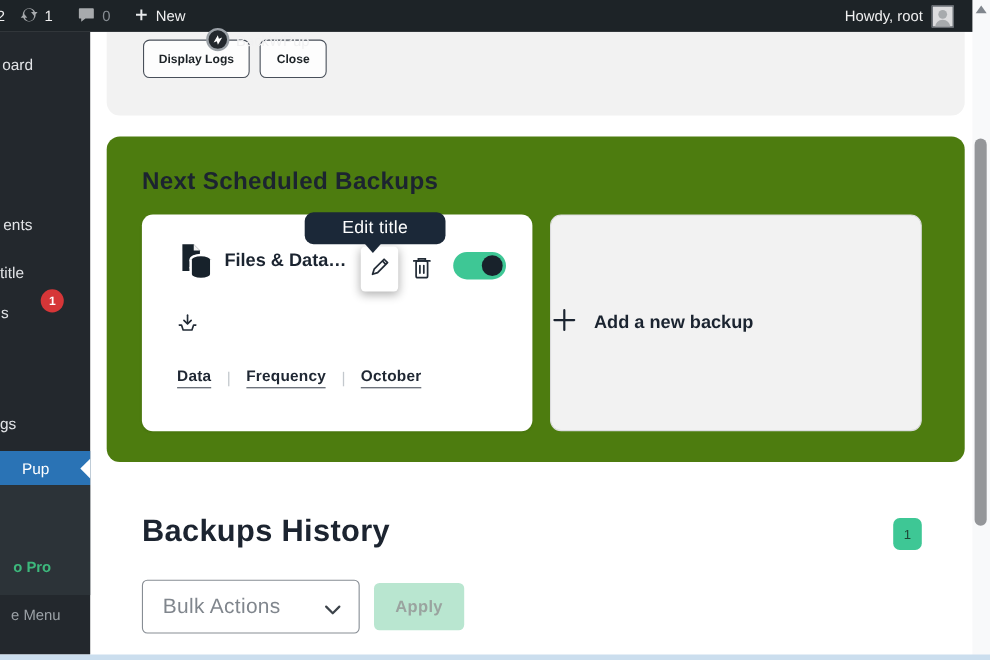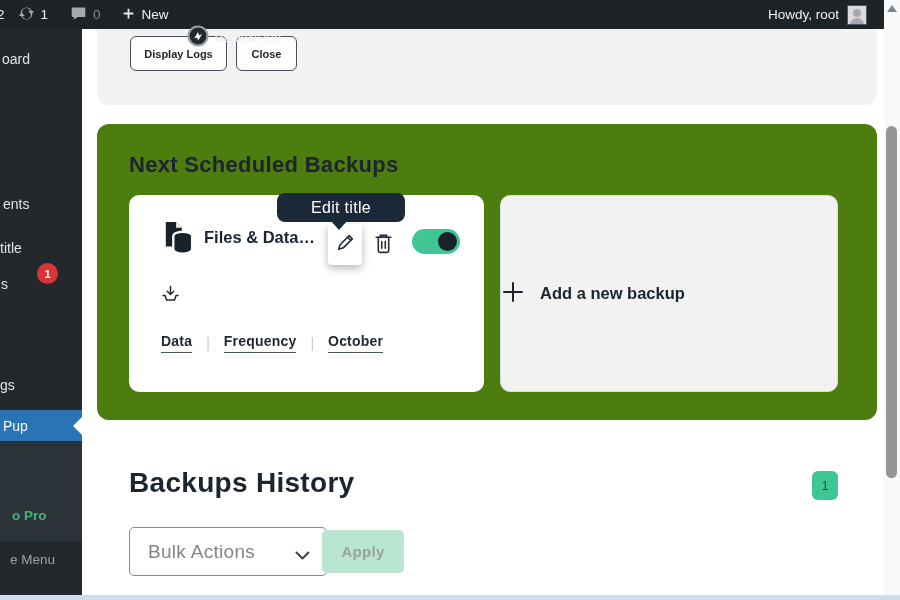--- a/index.html
+++ b/index.html
@@ -35,21 +35,21 @@
   .sb-item { position:absolute; white-space:nowrap; cursor:pointer; }
   .sb-dash { left:2px; top:22px; }
   .sb-com  { left:3px; top:167px; }
   .sb-app  { left:0px; top:211px; }
   .sb-plug { left:1px; top:247px; }
   .sb-badge { position:absolute; left:37px; top:234px; width:21px; height:21px; border-radius:50%;
     background:#d63638; color:#fff; font-size:11px; font-weight:bold; display:flex; align-items:center; justify-content:center; }
   .sb-set  { left:0px; top:348px; }
   .sb-active { position:absolute; left:0; top:381px; width:82px; height:31px; background:#2a73b5; color:#fff;
     display:flex; align-items:center; cursor:pointer; }
-  .sb-active .lbl { padding-left:3px; }
+  .sb-active .lbl { padding-left:20px; }
   .sb-arrow { position:absolute; right:0; top:7px; width:0; height:0;
     border-top:9px solid transparent; border-bottom:9px solid transparent; border-right:9px solid #fff; }
   .sb-submenu { position:absolute; left:0; top:412px; width:82px; height:100px; background:#2c3338; }
   .sb-pro { position:absolute; left:12px; top:67px; color:#3db87c; font-weight:bold; font-size:13.5px; cursor:pointer; white-space:nowrap; }
   .sb-collapse { left:10px; top:523px; color:#9ba1a6; font-size:13.5px; }
 
   
   .card-top { position:absolute; left:97px; top:29px; width:780px; height:76px; background:#f2f2f2;
     border-radius:0 0 12px 12px; }
   .btn-outline { position:absolute; background:#fdfdfd; border:1.5px solid #49505a; border-radius:6px;
@@ -85,21 +85,21 @@
   .add-label { font-size:16.5px; font-weight:bold; color:#1b2430; }
 
   .history-title { position:absolute; left:129px; top:467px; font-size:28px; font-weight:800; color:#1c2430; letter-spacing:.3px; }
   .history-badge { position:absolute; left:812px; top:471px; width:26px; height:29px; background:#3ec795; border-radius:6px;
     color:#1e4636; font-size:12px; display:flex; align-items:center; justify-content:center; }
 
   .bulk-select { position:absolute; left:129px; top:527px; width:198px; height:49px; background:#fff;
     border:1px solid #878d94; border-radius:5px; display:flex; align-items:center; cursor:pointer; }
   .bulk-select .txt { margin-left:18px; color:#80868d; font-size:19px; letter-spacing:.3px; }
   .bulk-select .chev { position:absolute; right:16px; top:19px; }
-  .btn-apply { position:absolute; left:322px; top:530px; width:82px; height:43px; background:#b9e6d0; border:none;
+  .btn-apply { position:absolute; left:340px; top:530px; width:82px; height:43px; background:#b9e6d0; border:none;
     border-radius:5px; color:#9aa39f; font-size:15px; font-weight:bold; display:flex; align-items:center; justify-content:center;
     cursor:default; font-family:"Liberation Sans", sans-serif; letter-spacing:.3px; }
 
   .bottom-strip { position:absolute; left:0; bottom:0; width:900px; height:5px; background:#cbdeee; z-index:9; }
 </style>
 </head>
 <body>
 
 <div id="screen">
 

